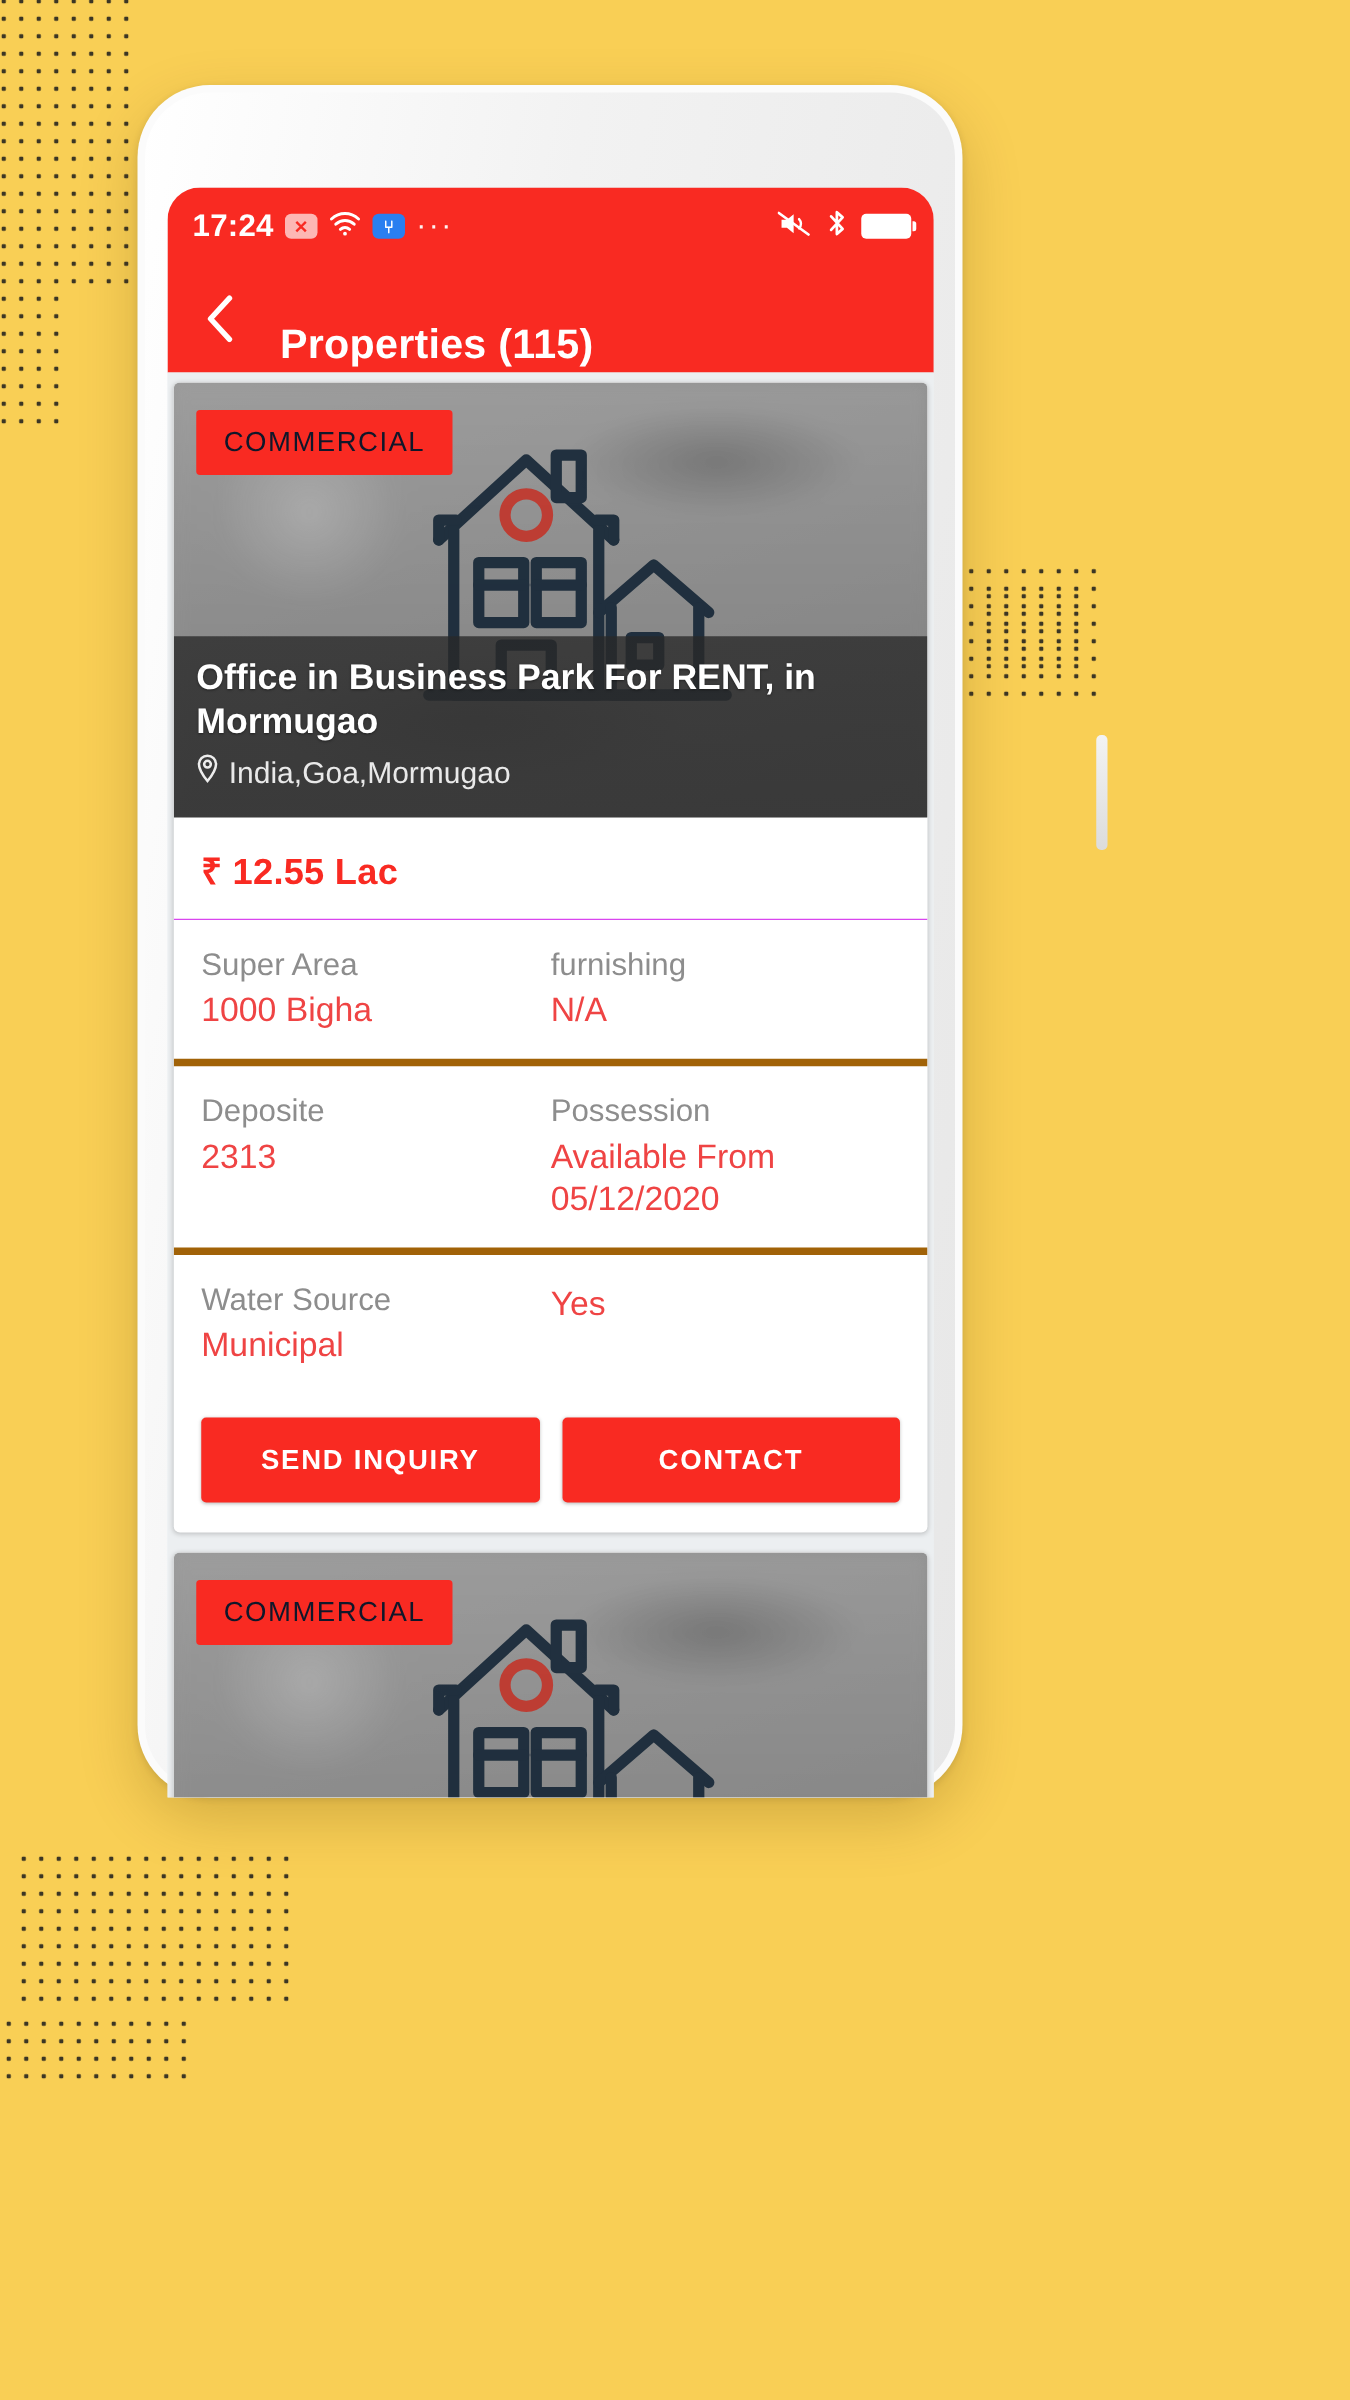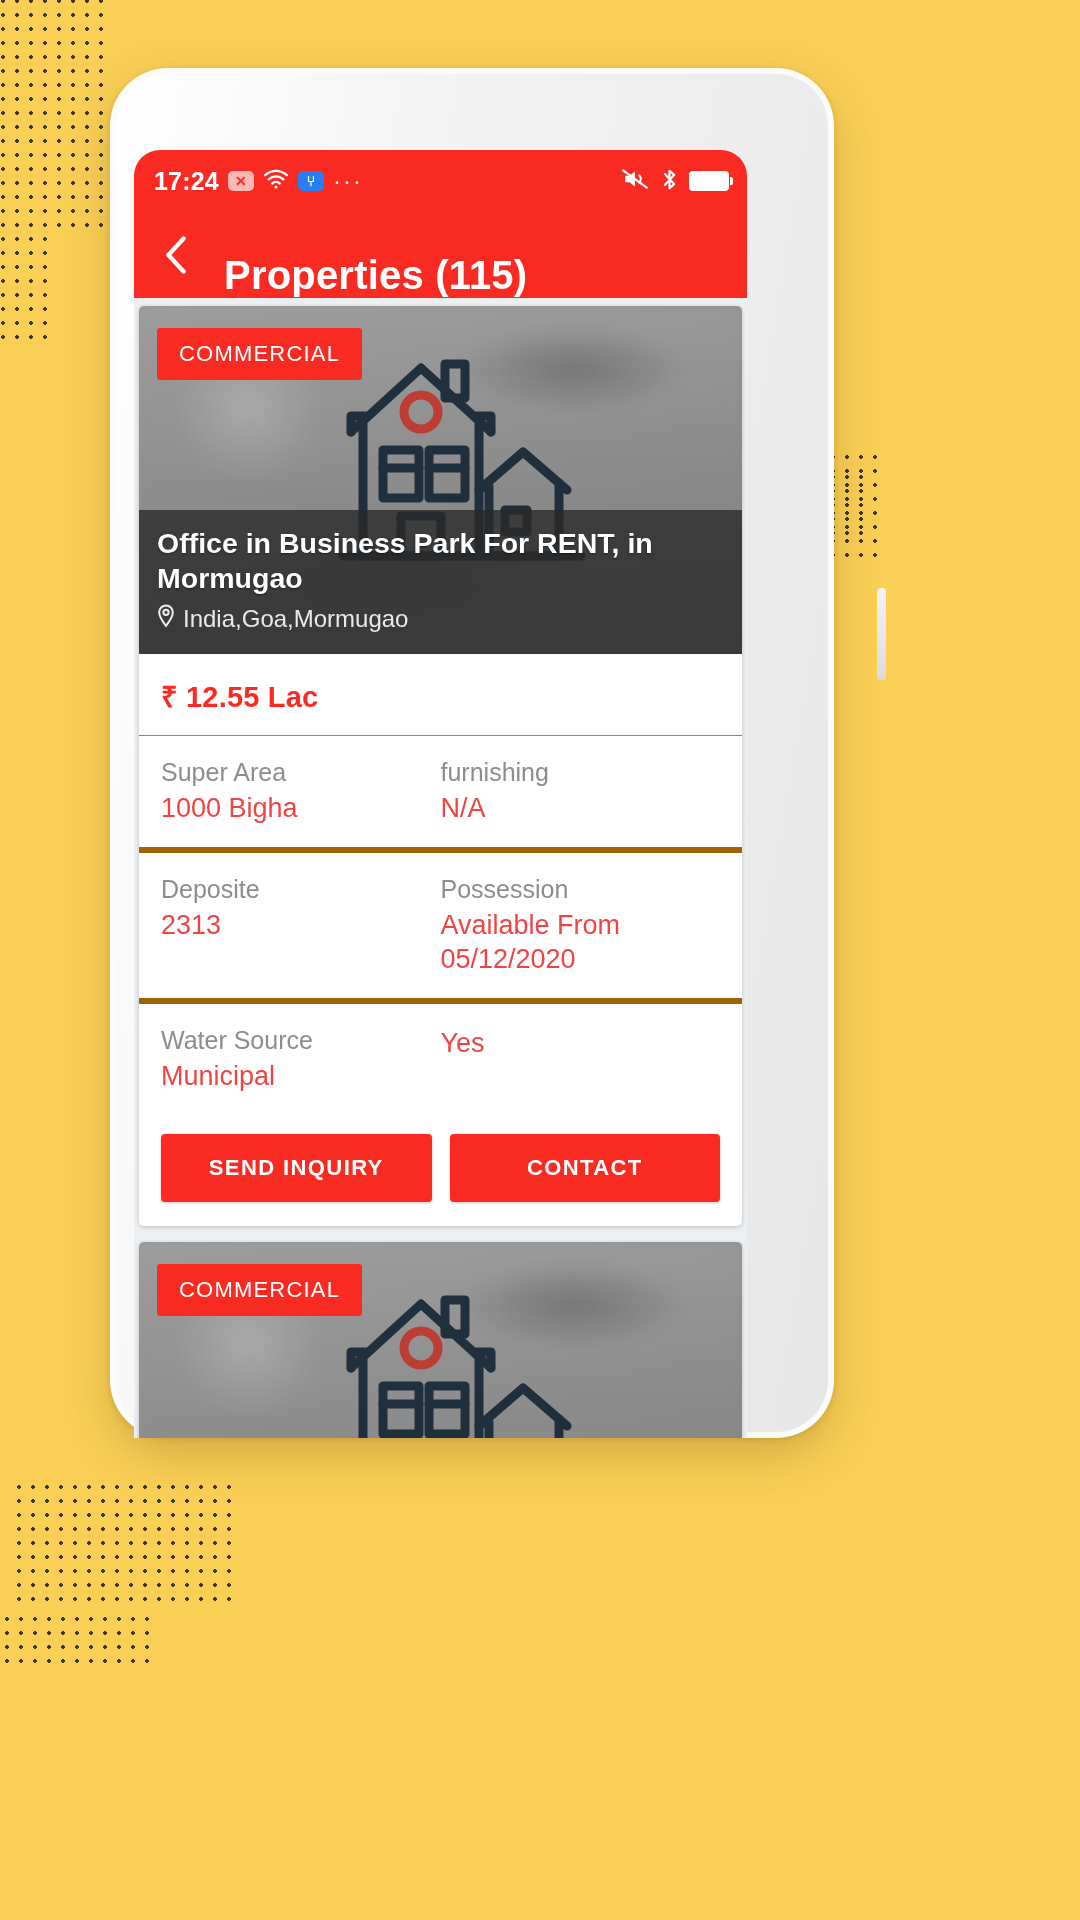--- a/index.html
+++ b/index.html
@@ -31,21 +31,21 @@
   #dots-right     { left: 770px; top: 450px;  width: 112px; height: 112px; }
   #dots-right2    { left: 784px; top: 470px;  width: 84px;  height: 70px; }
   #dots-bottom    { left: 12px;  top: 1480px; width: 224px; height: 126px; }
   #dots-bottom2   { left: 0px;   top: 1612px; width: 154px; height: 56px; }
 
   
   #phone {
     position: absolute;
     left: 110px;
     top: 68px;
-    width: 724px;
+    width: 660px;
     height: 1370px;
     background: #fbfbfb;
     border-radius: 58px;
     box-shadow: 0 18px 46px rgba(90,60,0,0.22), 0 2px 6px rgba(0,0,0,0.10);
   }
   #phone-inner-bevel {
     position: absolute;
     left: 6px; top: 6px; right: 6px; bottom: 6px;
     border-radius: 52px;
     background: linear-gradient(100deg, #ffffff 0%, #f2f2f2 40%, #e7e7e7 100%);
@@ -130,21 +130,21 @@
     padding-left: 22px;
     color: #ffffff;
   }
   #back-chevron {
     width: 40px; height: 40px;
     display: flex; align-items: center; justify-content: center;
     cursor: pointer;
   }
   #appbar-title {
     margin-left: 28px;
-    font-size: 40px;
+    font-size: 33px;
     font-weight: bold;
     letter-spacing: 0.2px;
     margin-top: 40px;
   }
 
   
   #content {
     height: calc(100% - 148px);
     background: #eceff1;
     padding: 8px 5px 0 5px;
@@ -179,21 +179,21 @@
     position: absolute;
     left: 50%;
     top: 14px;
     transform: translateX(-44%);
     opacity: 0.95;
   }
   .badge {
     position: absolute;
     left: 18px; top: 22px;
     background: #F92A22;
-    color: #ffffff;
+    color: #0f172a;
     font-size: 22px;
     letter-spacing: 1.2px;
     padding: 13px 22px;
     border-radius: 3px;
     z-index: 3;
   }
   .hero-overlay {
     position: absolute;
     left: 0; right: 0; bottom: 0;
     z-index: 3;

